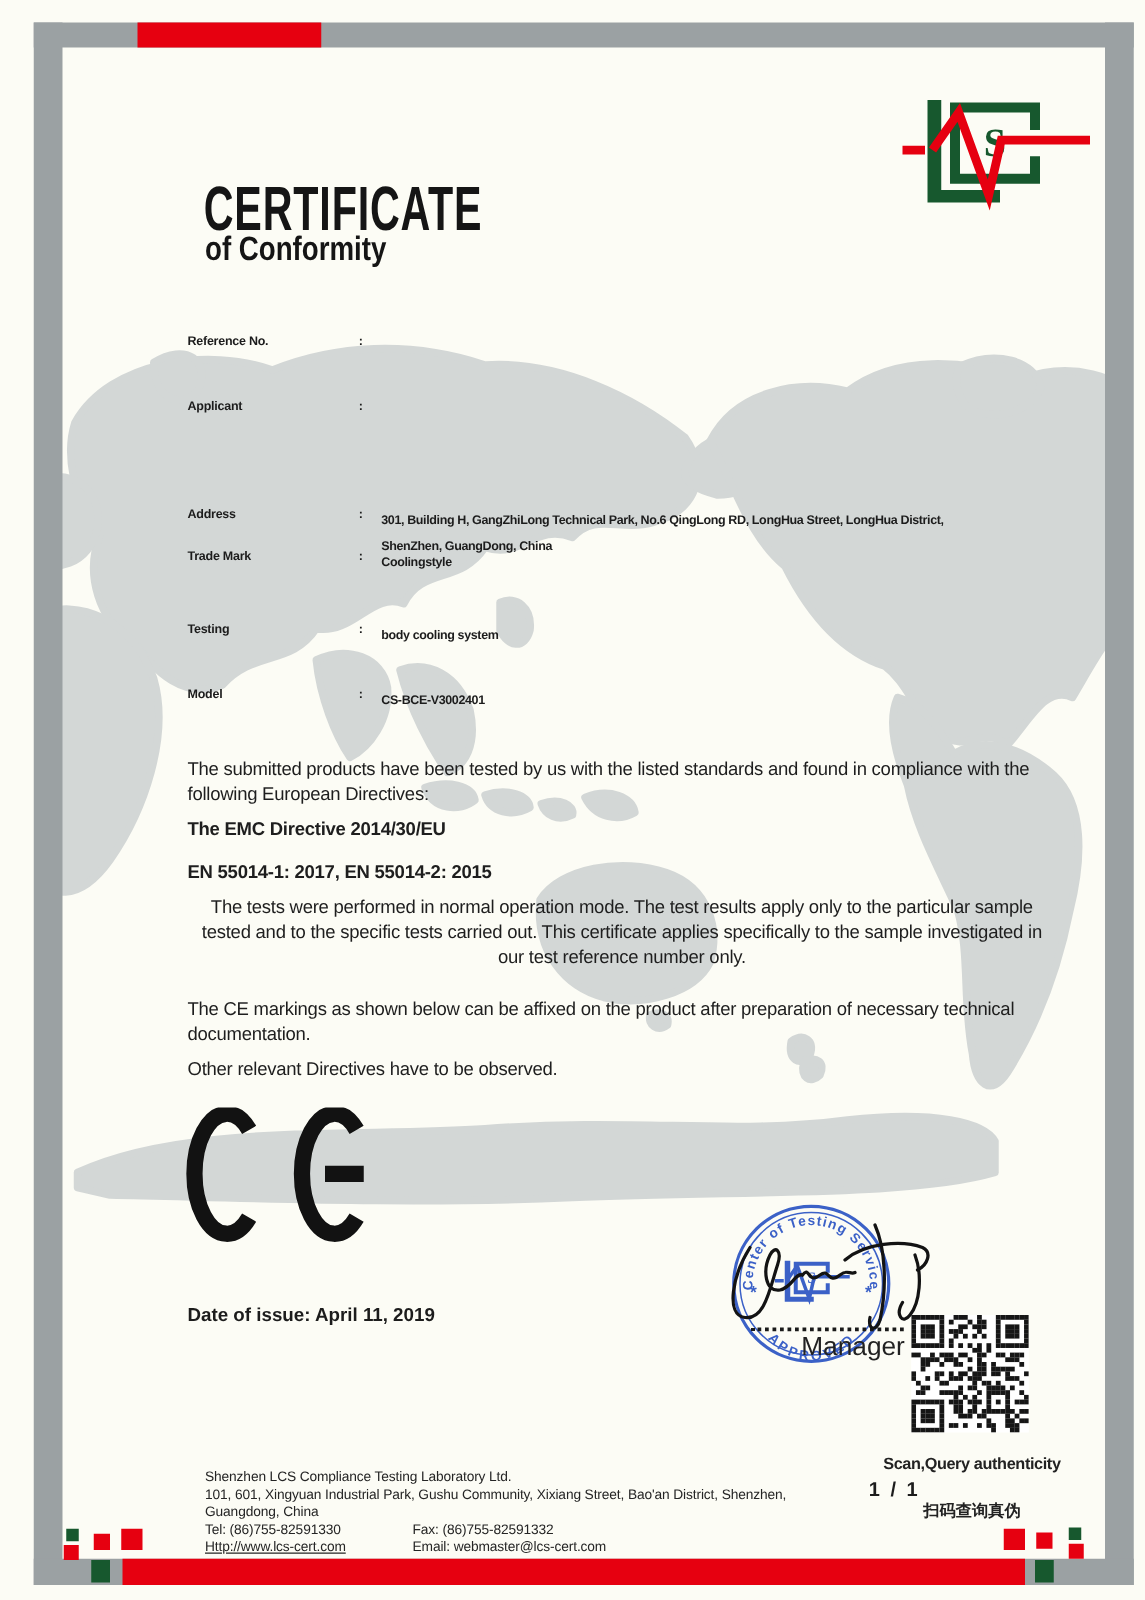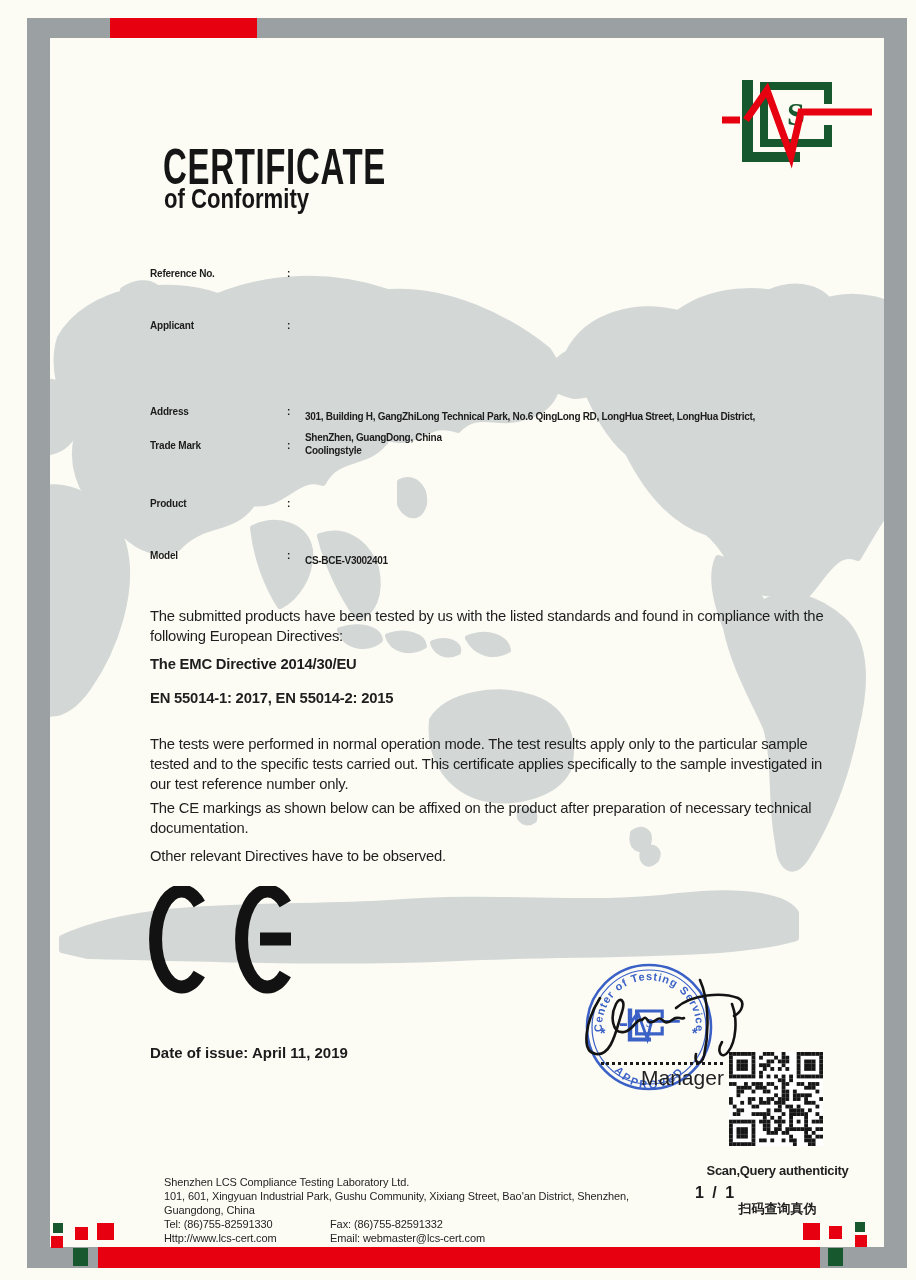--- a/index.html
+++ b/index.html
@@ -36,21 +36,21 @@
   #qr-caption-zh{left:700px;top:1200px;width:155px;text-align:center;font-size:13px;font-weight:bold;color:#222;}
   #qr-caption-en{left:690px;top:1163px;width:175px;text-align:center;font-size:13px;font-weight:bold;color:#222;letter-spacing:-.3px;}
   #pagenum{left:695px;top:1184px;font-size:16px;font-weight:bold;letter-spacing:2px;}
   
   .foot{font-size:11px;color:#252525;letter-spacing:-.1px;line-height:14px;margin-top:32px;}
   #f-company{left:164px;top:1143px;}
   #f-addr1{left:164px;top:1157px;}
   #f-addr2{left:164px;top:1171px;}
   #f-tel{left:164px;top:1185px;}
   #f-fax{left:330px;top:1185px;}
-  #f-web{left:164px;top:1199px;}
+  #f-web{left:164px;top:1199px;text-decoration:underline;}
   #f-email{left:330px;top:1199px;}
   svg{display:block;}
   .z3{z-index:3;} .z4{z-index:4;} .z6{z-index:6;}
 </style>
 </head>
 <body>
 
 <div id="page">
 
   <svg id="worldmap" class="abs" viewBox="0 0 878 710" preserveAspectRatio="none">
@@ -128,33 +128,34 @@
     <span class="flabel">Address</span>
     <span class="fcolon">:</span>
     <span class="fvalue">301, Building H, GangZhiLong Technical Park, No.6 QingLong RD, LongHua Street, LongHua District, ShenZhen, GuangDong, China</span>
   </div>
   <div class="abs frow z3" style="top:440px;">
     <span class="flabel">Trade Mark</span>
     <span class="fcolon">:</span>
     <span class="fvalue">Coolingstyle</span>
   </div>
   <div class="abs frow z3" style="top:498px;">
-    <span class="flabel">Product</span>
+    <span class="flabel">Testing</span>
     <span class="fcolon">:</span>
+    <span class="fvalue">body cooling system</span>
   </div>
   <div class="abs frow z3" style="top:550px;">
     <span class="flabel">Model</span>
     <span class="fcolon">:</span>
     <span class="fvalue">CS-BCE-V3002401</span>
   </div>
 
   <div class="abs para z3" style="top:606px;">The submitted products have been tested by us with the listed standards and found in compliance with the following European Directives:</div>
   <div class="abs para bold z3" style="top:654px;">The EMC Directive 2014/30/EU</div>
   <div class="abs para bold z3" style="top:688px;">EN 55014-1: 2017, EN 55014-2: 2015</div>
-  <div class="abs para z3" style="top:734px;">The tests were performed in normal operation mode. The test results apply only to the particular sample tested and to the specific tests carried out. This certificate applies specifically to the sample investigated in our test reference number only.</div>
+  <div class="abs para z3" style="top:716px;text-align:center;">The tests were performed in normal operation mode. The test results apply only to the particular sample tested and to the specific tests carried out. This certificate applies specifically to the sample investigated in our test reference number only.</div>
   <div class="abs para z3" style="top:798px;">The CE markings as shown below can be affixed on the product after preparation of necessary technical documentation.</div>
   <div class="abs para z3" style="top:846px;">Other relevant Directives have to be observed.</div>
 
   <svg class="abs z3" style="left:148px;top:886px;" width="150" height="108" viewBox="0 0 150 108">
     <g fill="none" stroke="#121212" stroke-width="13">
       <path d="M51.3,17.9 A26,48 0 1 0 51.3,88.1"></path>
       <path d="M137.3,17.9 A26,48 0 1 0 137.3,88.1"></path>
       <path d="M112,53 L143,53"></path>
     </g>
   </svg>

